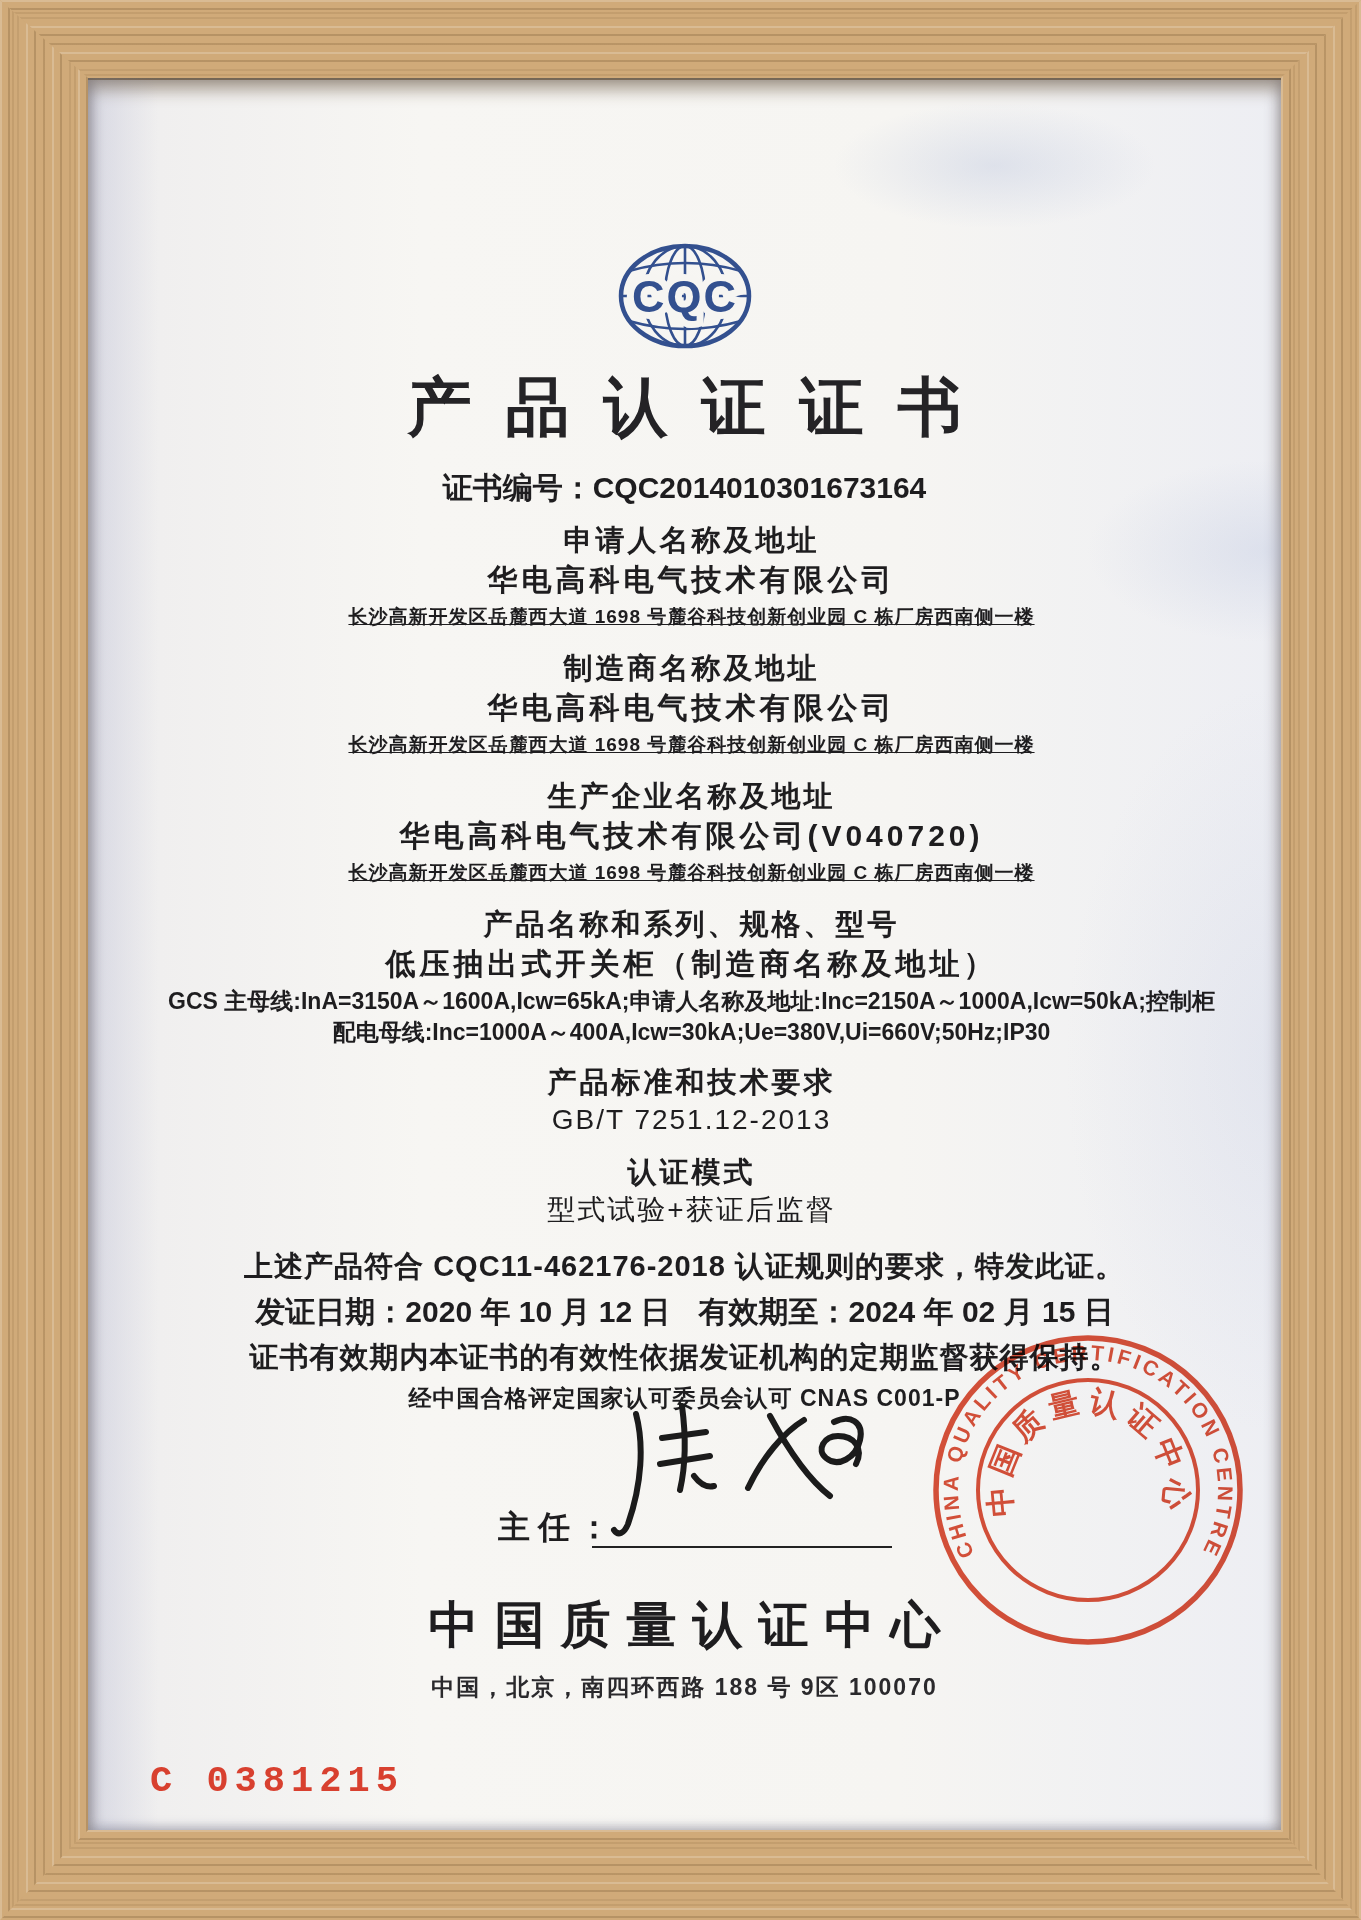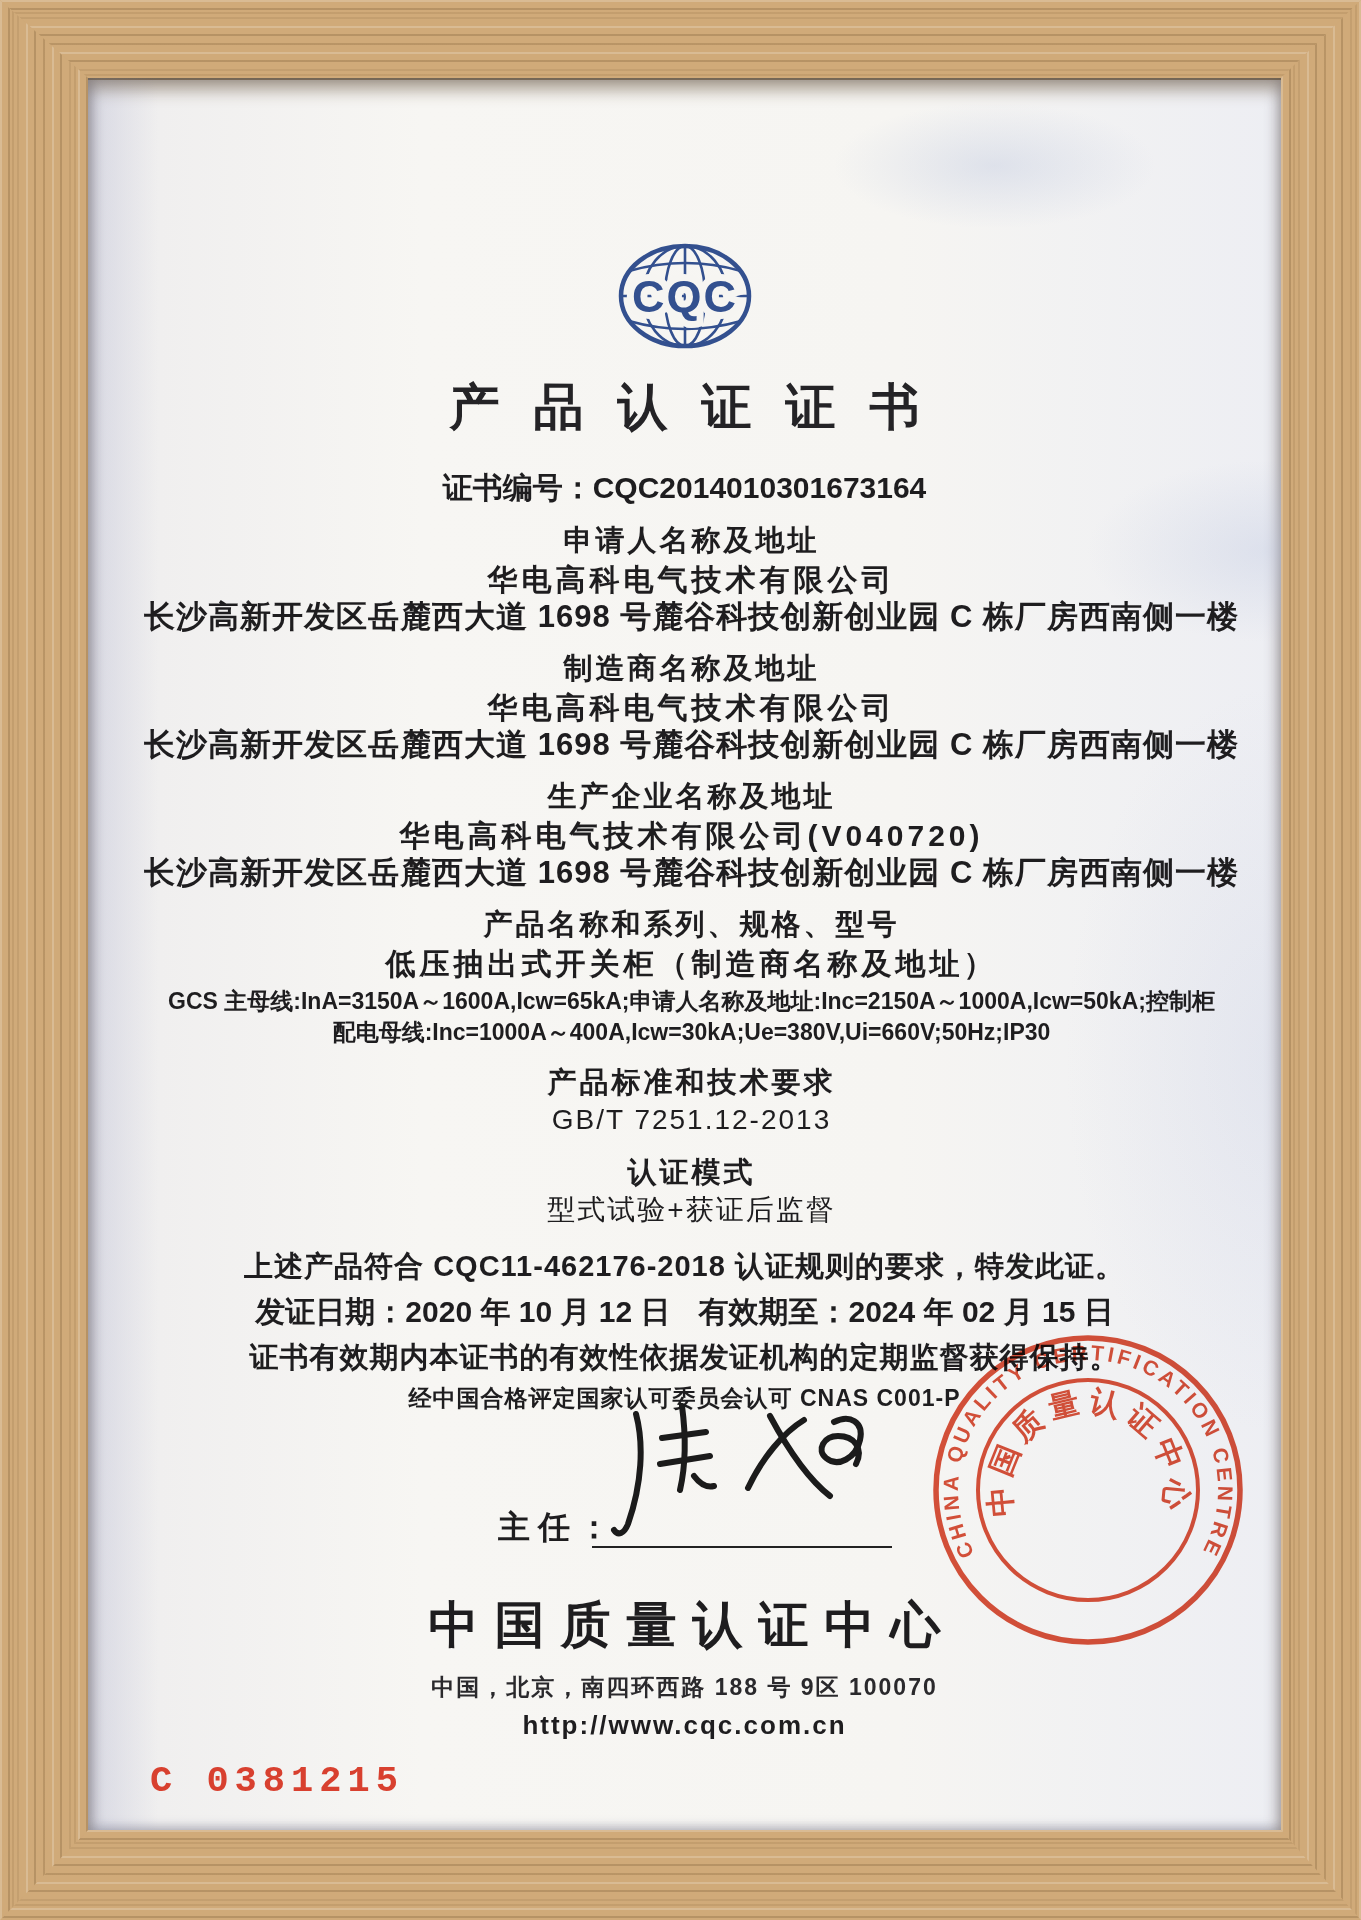--- a/index.html
+++ b/index.html
@@ -47,27 +47,27 @@
     background:
       radial-gradient(230px 90px at 76% 5%, rgba(176,188,218,.32), transparent 70%),
       radial-gradient(260px 130px at 99% 27%, rgba(176,188,218,.28), transparent 70%),
       radial-gradient(300px 520px at 100% 56%, rgba(188,196,220,.22), transparent 72%),
       linear-gradient(to right, rgba(150,155,180,.14), transparent 70px);
   }
 
   
   .flow{position:absolute;left:0;top:0;width:100%;text-align:center;}
   .logo-wrap{margin-top:160px;height:112px;}
-  .cert-title{margin-top:18px;font-size:50px;line-height:78px;font-weight:bold;
+  .cert-title{margin-top:18px;font-size:64px;line-height:78px;font-weight:bold;
     letter-spacing:34px;text-indent:34px;color:#242326;}
   .cert-no{margin-top:24px;font-size:30px;line-height:36px;font-weight:bold;}
   .section{margin-top:16px;padding-left:14px;}
   .sec-heading{font-size:29px;line-height:36px;font-weight:bold;letter-spacing:3px;}
   .sec-name{margin-top:2px;font-size:30px;line-height:40px;font-weight:bold;letter-spacing:4px;}
-  .sec-addr{font-size:31px;line-height:34px;font-weight:bold;letter-spacing:1px;}
+  .sec-addr{font-size:19px;line-height:34px;font-weight:bold;letter-spacing:1px;text-decoration:underline;}
   .sec-spec{margin:2px auto 0;width:1060px;font-size:23px;line-height:31px;font-weight:bold;}
   .sec-value{margin-top:2px;font-size:28px;line-height:36px;font-weight:normal;letter-spacing:2px;}
   .statement{margin-top:18px;font-size:29px;line-height:40px;font-weight:bold;letter-spacing:1px;}
   .dates-row{margin-top:4px;font-size:30px;line-height:44px;font-weight:bold;display:flex;
     justify-content:center;gap:28px;}
   .validity{margin-top:2px;font-size:29px;line-height:42px;font-weight:bold;letter-spacing:1px;}
   .cnas{margin-top:4px;font-size:23px;line-height:32px;font-weight:bold;letter-spacing:1px;}
 
   
   .sig-area{position:absolute;left:300px;top:1300px;width:520px;height:180px;}
@@ -197,17 +197,16 @@
       <textPath href="#ringPath" startOffset="50%" text-anchor="middle">CHINA QUALITY CERTIFICATION CENTRE</textPath>
     </text>
     <text font-size="30" font-weight="bold" fill="#d9452c" letter-spacing="7">
       <textPath href="#innerPath" startOffset="50%" text-anchor="middle">中国质量认证中心</textPath>
     </text>
   </svg>
 
   <div class="issuer">
     <div class="issuer-name">中国质量认证中心</div>
     <div class="issuer-addr">中国，北京，南四环西路 188 号 9区 100070</div>
-    <div class="issuer-url">http://www.cqc.com.cn</div>
   </div>
 
   <div class="serial">C 0381215</div>
 </div>
 
 </body></html>

